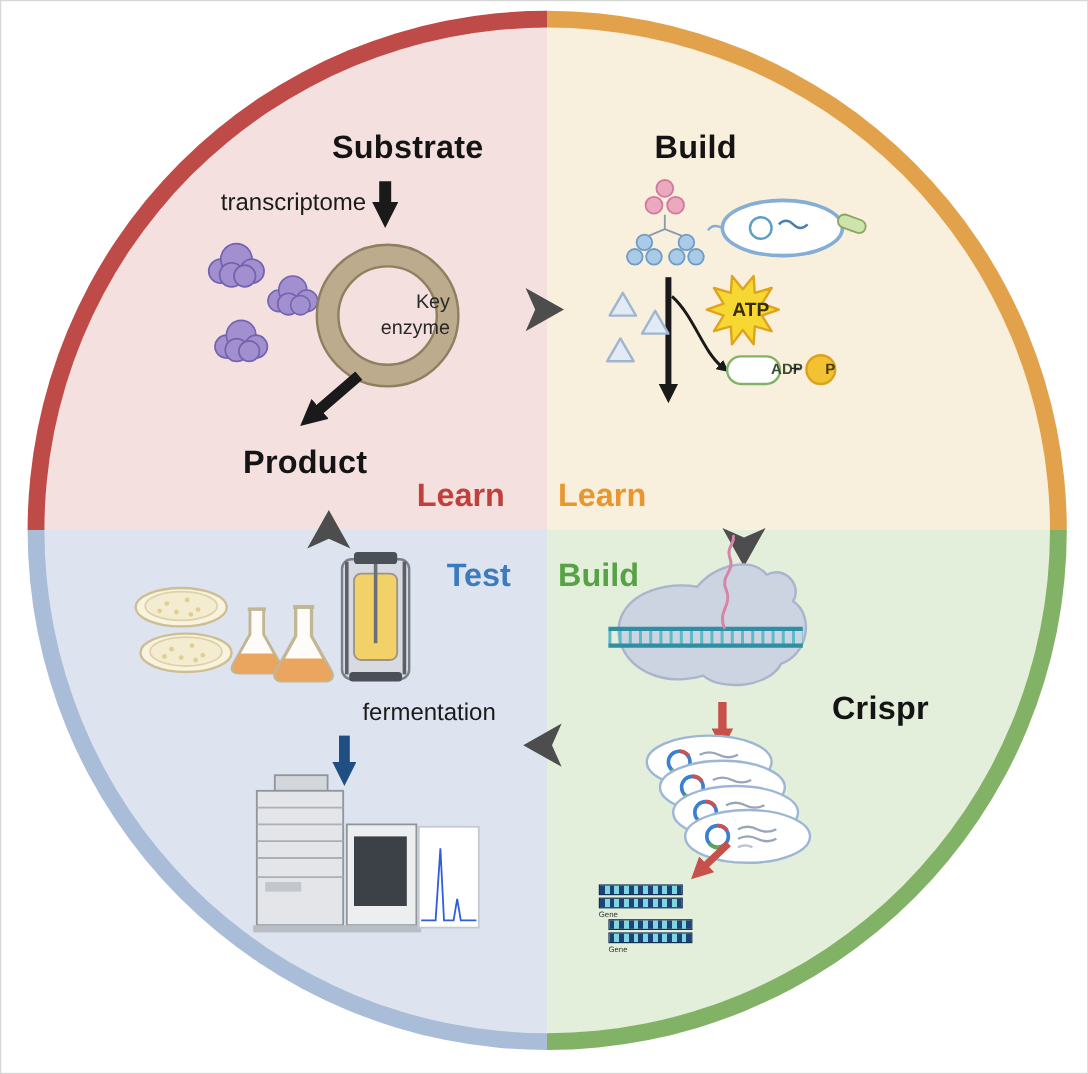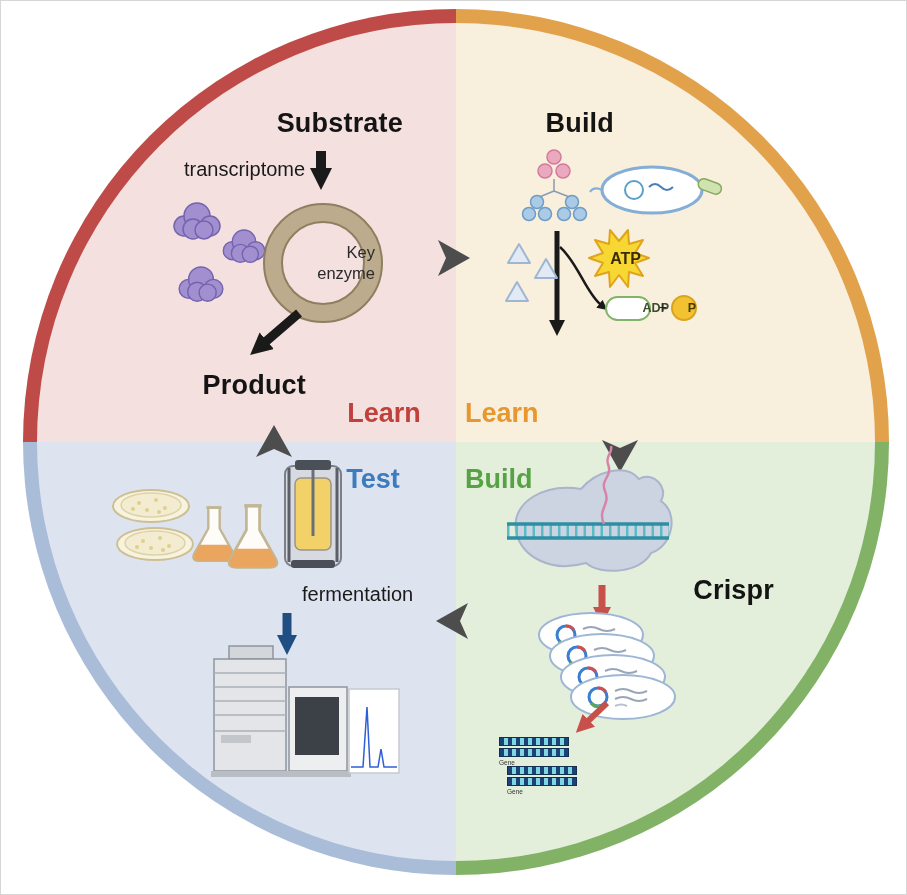--- a/index.html
+++ b/index.html
@@ -216,21 +216,21 @@
     </g>
   </svg>
 
   <div class="abs title center" style="left:242px;top:107px;width:160px">Substrate</div>
   <div class="abs small" style="left:183px;top:157px">transcriptome</div>
   <div class="abs keyenzyme center" style="left:289px;top:241px;width:85px">Key enzyme</div>
   <div class="abs title center" style="left:165px;top:369px;width:140px">Product</div>
 
   <div class="abs qlabel learn-c right" style="left:333px;top:397px;width:100px">Learn</div>
   <div class="abs qlabel design-c" style="left:464px;top:397px">Learn</div>
-  <div class="abs qlabel test-c right" style="left:322px;top:463px;width:100px">Test</div>
+  <div class="abs qlabel test-c right" style="left:348px;top:463px;width:100px">Test</div>
   <div class="abs qlabel build-c" style="left:464px;top:463px">Build</div>
 
   <div class="abs title center" style="left:473px;top:107px;width:140px">Build</div>
   <div class="abs atp-t center" style="left:596px;top:249px;width:44px">ATP</div>
   <div class="abs adp-t center" style="left:605px;top:300px;width:63px">ADP</div>
   <div class="abs plus-t center" style="left:650px;top:298px;width:16px">+</div>
   <div class="abs p-t center" style="left:671px;top:300px;width:24px">P</div>
 
   <div class="abs title center" style="left:633px;top:574px;width:140px">Crispr</div>
 

